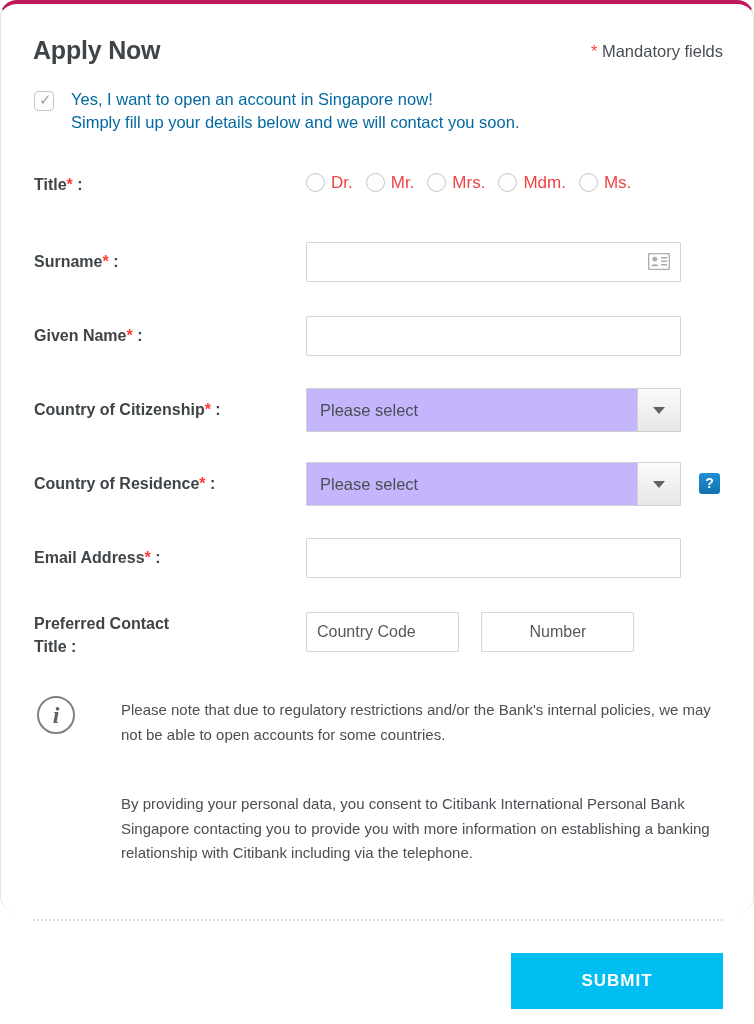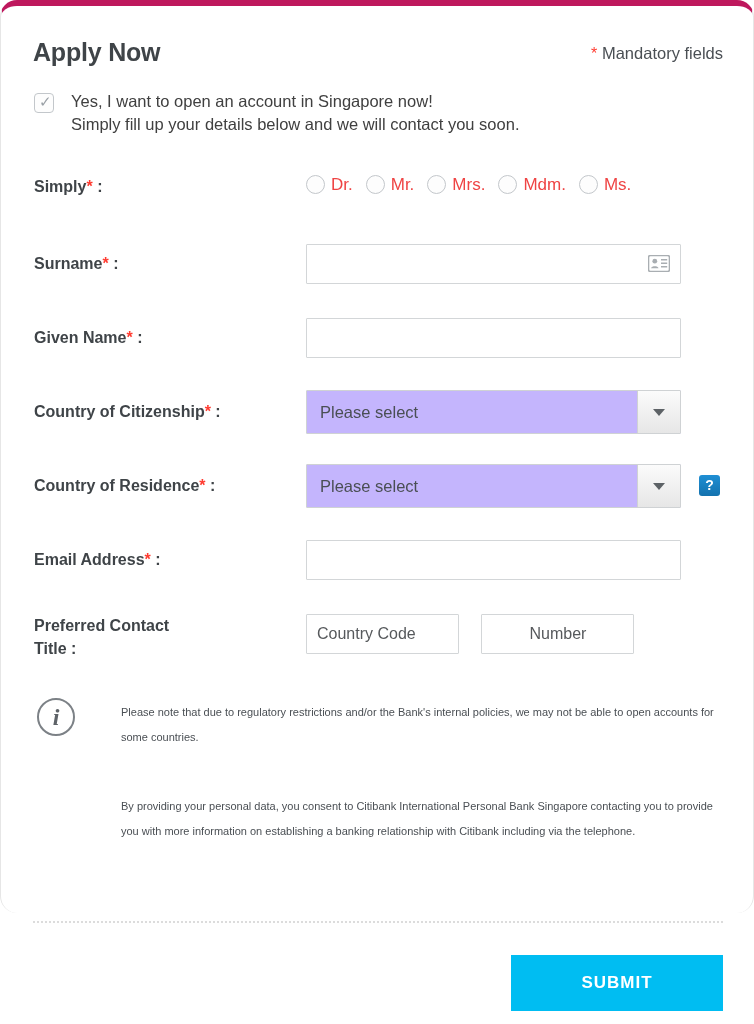--- a/index.html
+++ b/index.html
@@ -10,21 +10,21 @@
     font-family: "Liberation Sans", sans-serif;
     overflow: hidden;
   }
   .page {
     position: relative;
     width: 754px;
     height: 913px;
     background: #ffffff;
     border-left: 1px solid #e6e6e6;
     border-right: 1px solid #e6e6e6;
-    border-top: 6px solid #be185d;
+    border-top: 4px solid #be185d;
     border-radius: 17px;
   }
   .inner {
     position: absolute;
     left: 32px;
     top: 0;
     width: 690px;
   }
 
   
@@ -70,21 +70,21 @@
     left: 4px; top: -2px;
     font-size: 15px;
     color: #9aa0a6;
     line-height: 20px;
   }
   .consent-text {
     position: absolute;
     left: 38px; top: 0;
     font-size: 16.5px;
     line-height: 23px;
-    color: #404040;
+    color: #0369a1;
     white-space: nowrap;
   }
 
   
   .row { position: absolute; left: 0; width: 690px; }
   .label {
     position: absolute;
     left: 1px;
     font-size: 16px;
     font-weight: bold;
@@ -205,21 +205,21 @@
     font-family: "Liberation Serif", serif;
     font-style: italic;
     font-size: 24px;
     font-weight: bold;
     color: #5e6368;
   }
   .note-p {
     position: absolute;
     left: 88px;
     width: 598px;
-    font-size: 11px;
+    font-size: 15px;
     line-height: 24.5px;
     color: #4a4f54;
   }
 
   
   .divider {
     position: absolute;
     left: 0; top: 915px;
     width: 690px;
     height: 0;
@@ -254,21 +254,21 @@
       <div class="checkbox">
         <span class="tick">✓</span>
       </div>
       <div class="consent-text">
         <div>Yes, I want to open an account in Singapore now!</div>
         <div>Simply fill up your details below and we will contact you soon.</div>
       </div>
     </div>
 
     <div class="row" style="top:166px;">
-      <div class="label" style="top:3px;"><span>Simply</span><span class="star">*</span> <span>:</span></div>
+      <div class="label" style="top:3px;"><span>Title</span><span class="star">*</span> <span>:</span></div>
       <div class="radios">
         <span class="radio-item"><span class="circle"></span><span class="rlabel">Dr.</span></span><span class="radio-item"><span class="circle"></span><span class="rlabel">Mr.</span></span><span class="radio-item"><span class="circle"></span><span class="rlabel">Mrs.</span></span><span class="radio-item"><span class="circle"></span><span class="rlabel">Mdm.</span></span><span class="radio-item"><span class="circle"></span><span class="rlabel">Ms.</span></span>
       </div>
     </div>
 
     <div class="row" style="top:238px;">
       <div class="label" style="top:8px;"><span>Surname</span><span class="star">*</span> <span>:</span></div>
       <div class="field-col" style="top:0; position:absolute;">
         <input class="txt" type="text" placeholder="" style="">
         <svg class="cardicon" viewBox="0 0 22 17">

